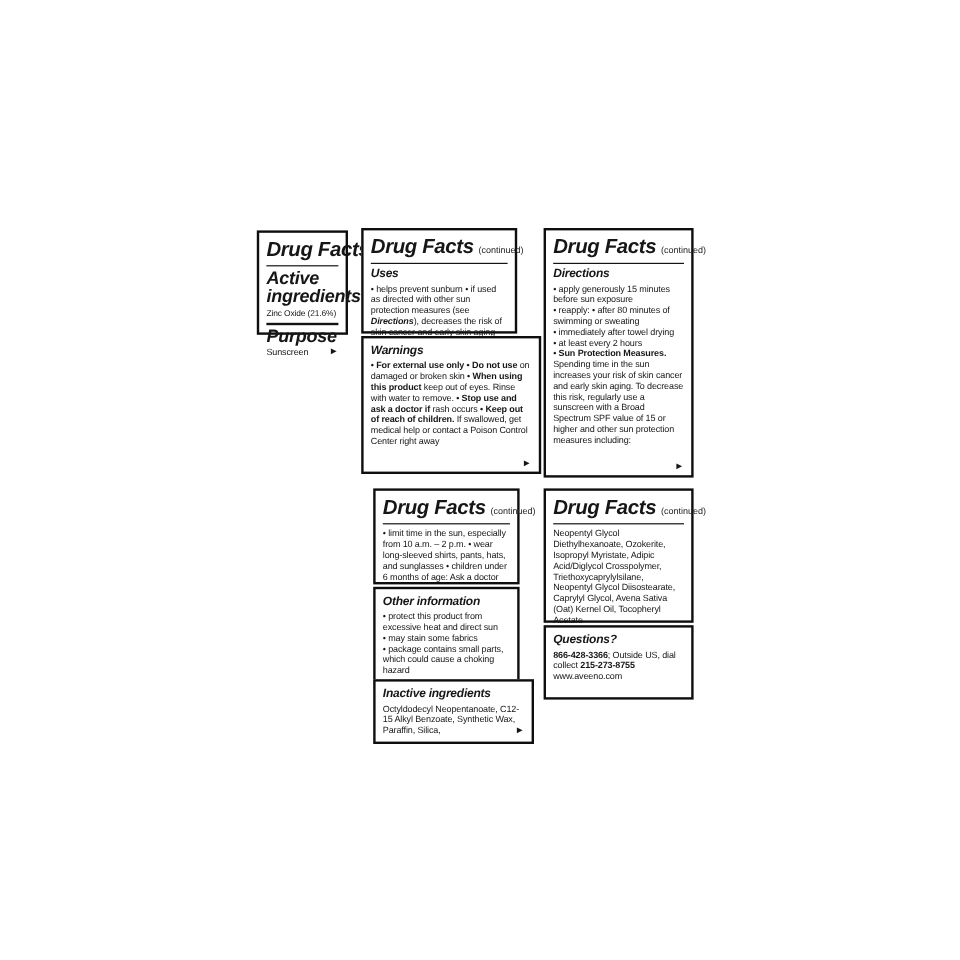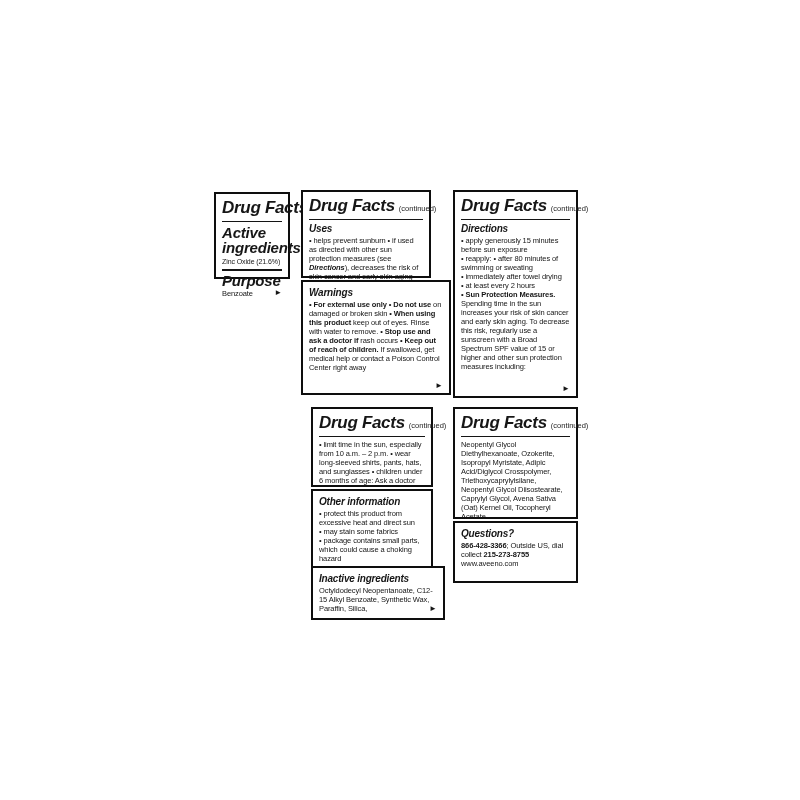--- a/index.html
+++ b/index.html
@@ -29,21 +29,21 @@
   <section class="box" style="left:214px;top:192px;width:76px;height:87px;">
     <div class="df-head">
       <span class="df-title">Drug Facts</span>
     </div>
     <div class="rule"></div>
     <div class="sec-head sm">Active ingredients</div>
     <div class="body" style="font-size:7px;">Zinc Oxide (21.6%)</div>
     <div class="rule thick"></div>
     <div class="sec-head sm">Purpose</div>
     <div class="body prow">
-      <span>Benzoate</span>
+      <span>Sunscreen</span>
       <span class="arrow">►</span>
     </div>
   </section>
 
   <section class="box" style="left:301px;top:190px;width:130px;height:88px;">
     <div class="df-head">
       <span class="df-title">Drug Facts</span>
       <span class="continued">(continued)</span>
     </div>
     <div class="rule"></div>

